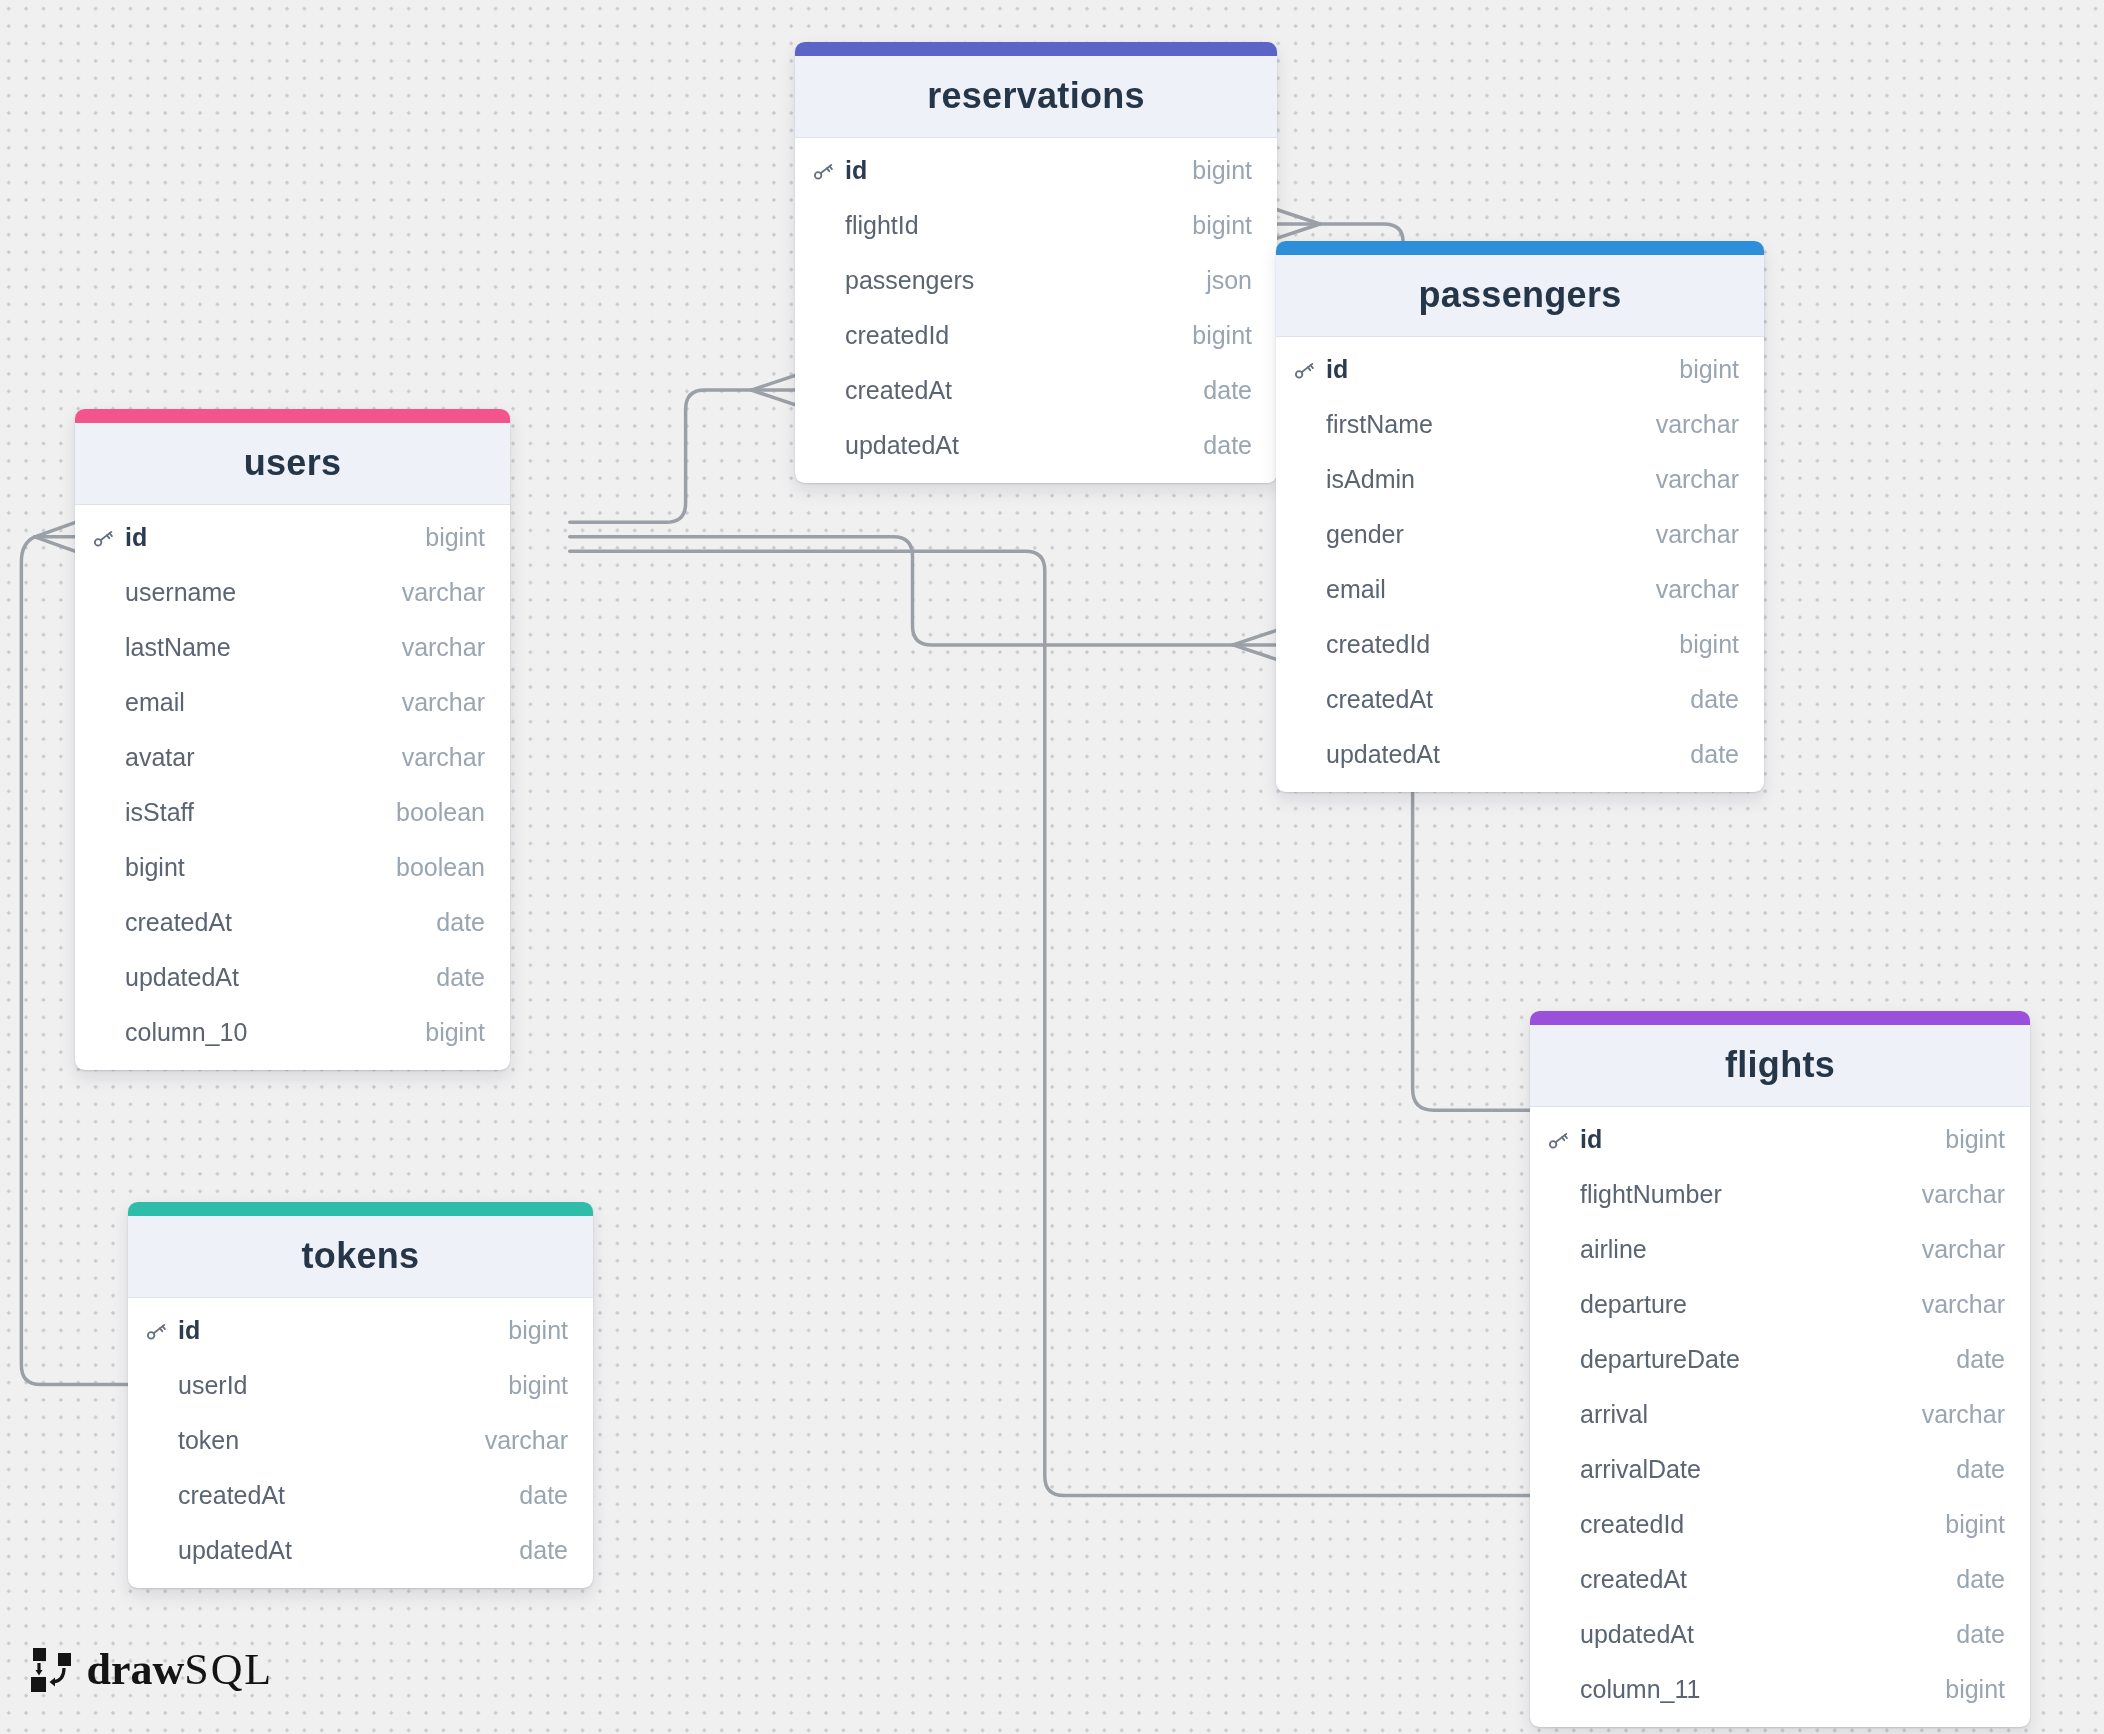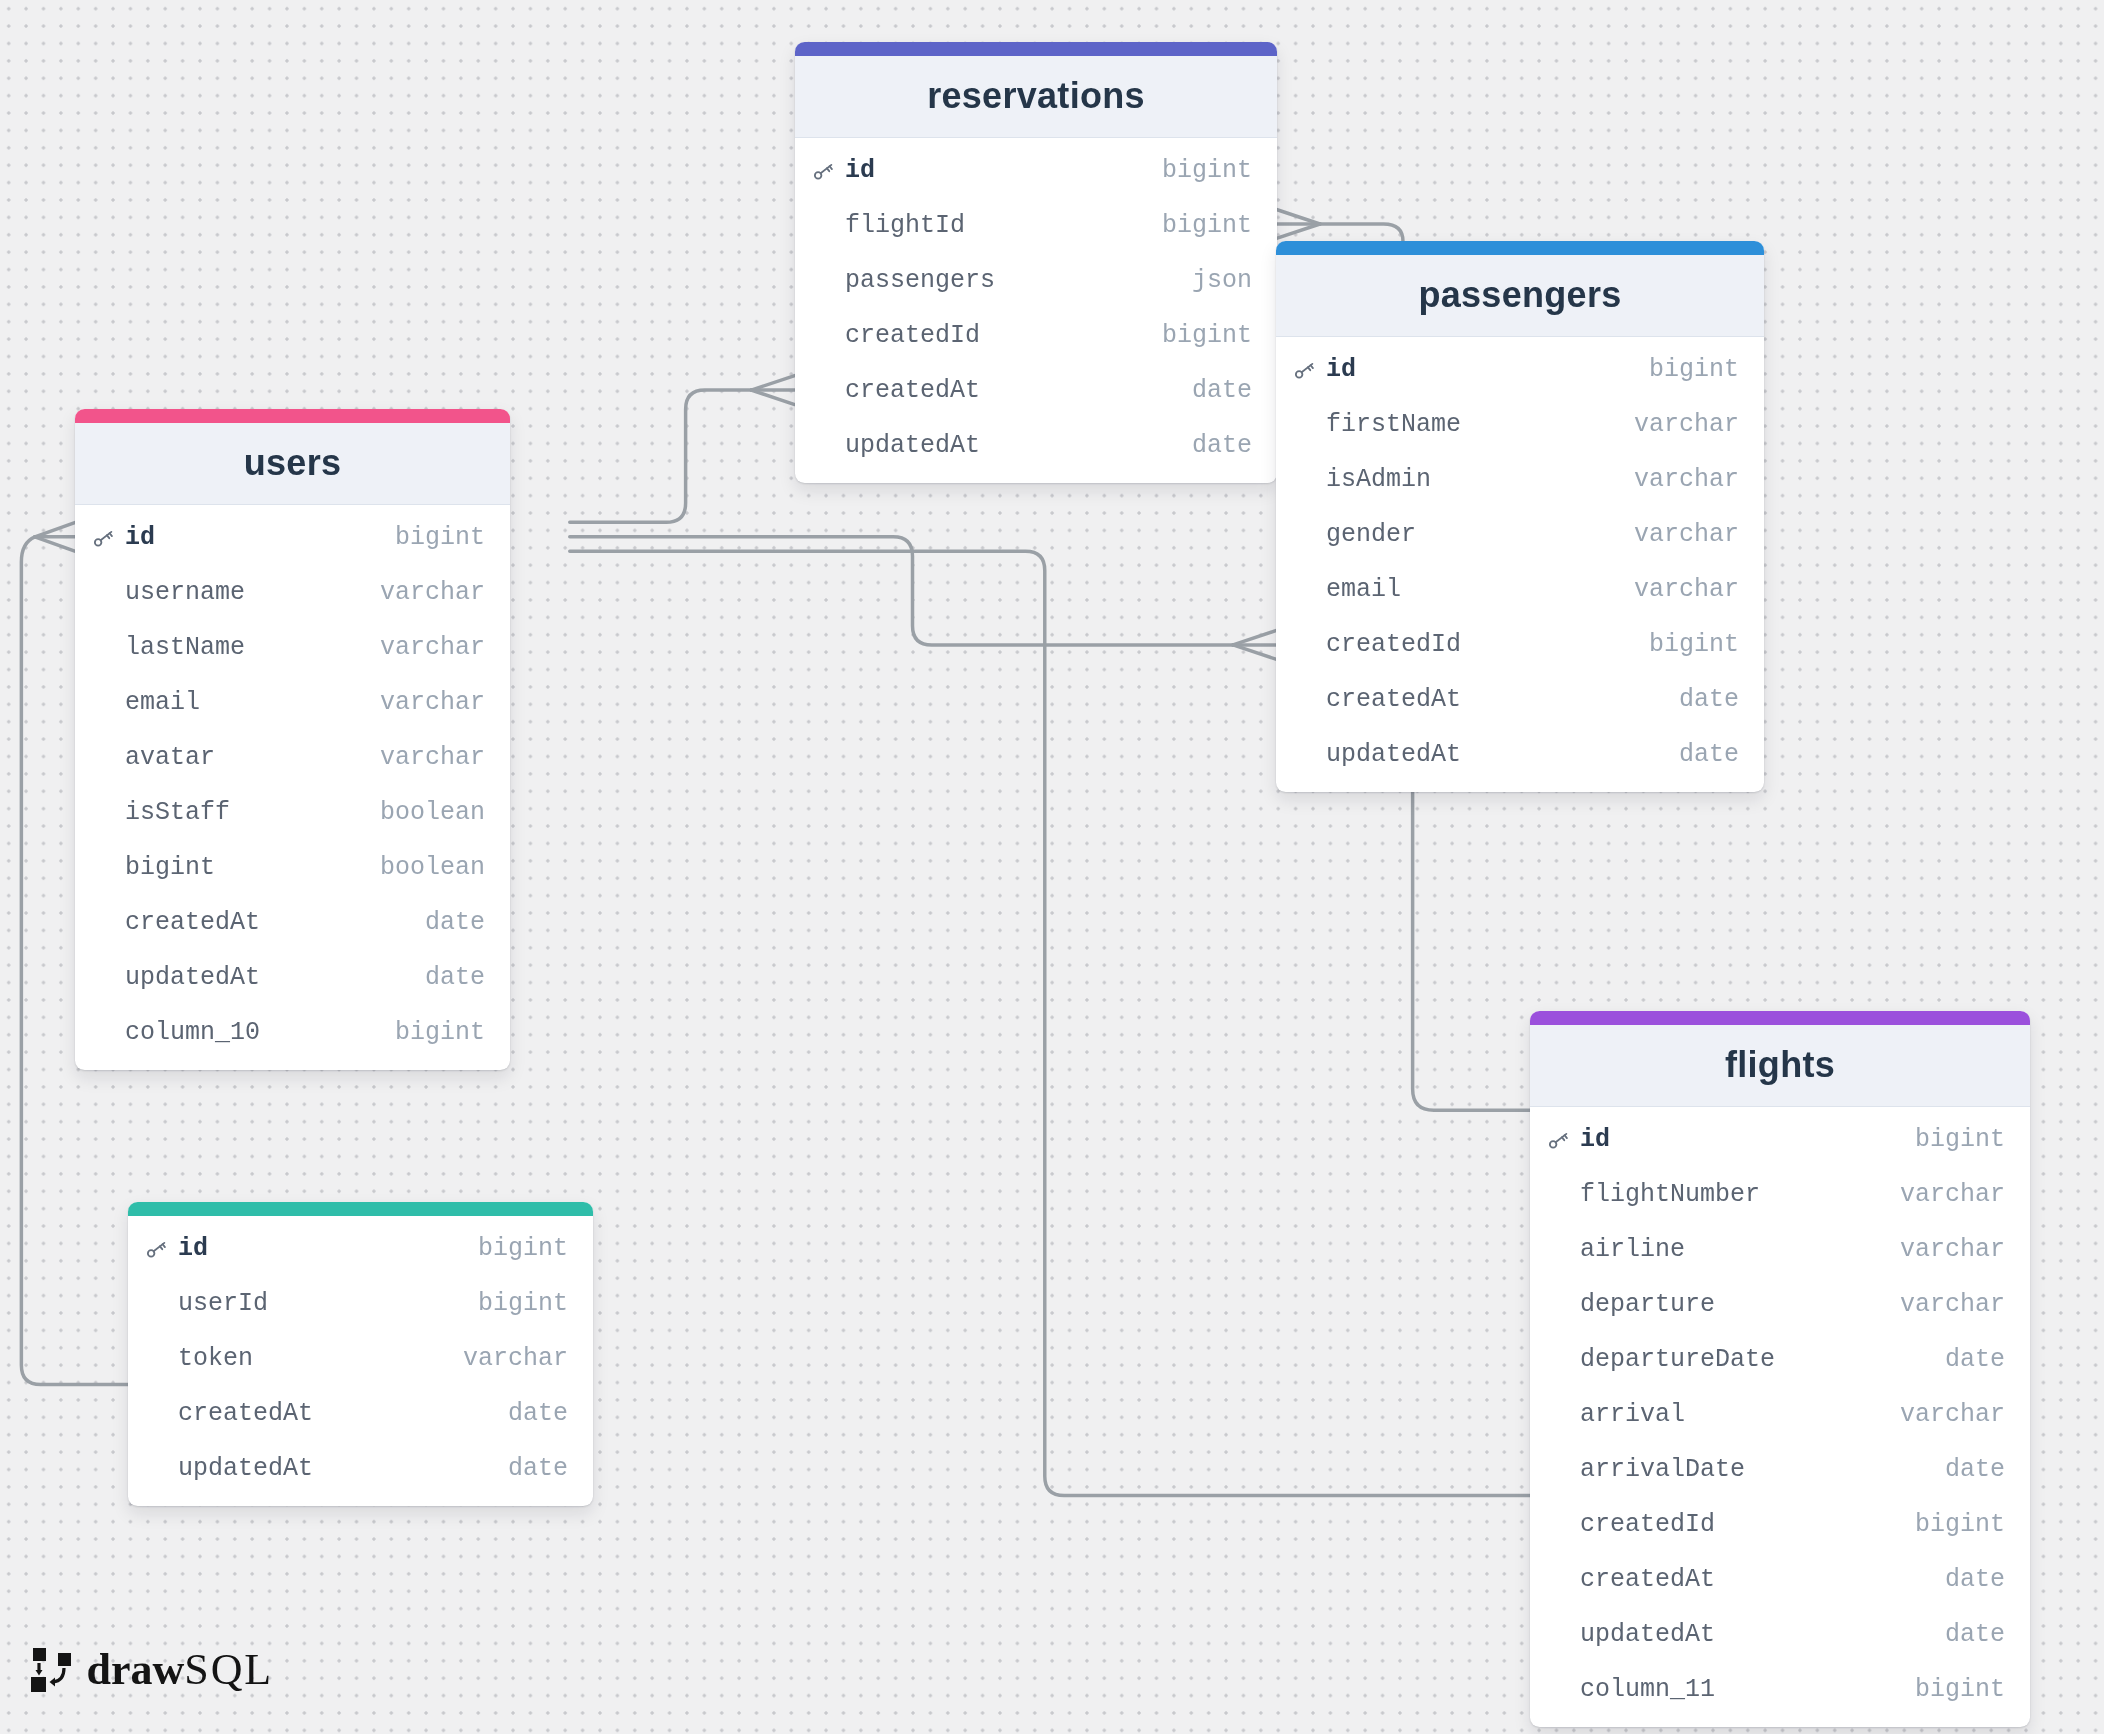--- a/index.html
+++ b/index.html
@@ -17,21 +17,21 @@
   .table-card{
     position:absolute;z-index:2;background:#ffffff;border-radius:9.7px;
     box-shadow:0 1px 1.9px rgba(15,23,42,.14),0 7.7px 17.4px rgba(15,23,42,.10);
   }
   .accent{height:13.5px;border-radius:9.7px 9.7px 0 0;}
   .thead{height:81px;background:#eef1f7;border-bottom:1.9px solid #dde3ec;
          display:flex;align-items:center;justify-content:center;}
   .ttitle{font-size:36px;font-weight:bold;color:#253649;letter-spacing:0.3px;}
   .tbody{padding:5.8px 0 9.7px 0;}
   .row{height:55px;display:flex;align-items:center;justify-content:space-between;
-       padding:0 25px 0 50px;position:relative;font-family:Liberation Mono, monospace;}
+       padding:0 25px 0 50px;position:relative;}
   .pk-icon{position:absolute;left:17.4px;top:50%;transform:translateY(-50%);
            width:23px;height:23px;color:#66707e;display:block;}
   .cname{font-size:25px;color:#5b6472;}
   .cname.pk{font-weight:bold;color:#2b3b50;}
   .ctype{font-size:25px;color:#9aa5b2;}
   #logo{position:absolute;left:25px;top:1643px;z-index:3;display:flex;align-items:center;gap:13.5px;}
   #logo .brand{font-family:Liberation Serif, serif;font-size:44px;color:#141414;line-height:54px;text-align:center;}
   #logo .brand b{font-weight:bold;}
   #logo .brand .lite{font-weight:normal;letter-spacing:1.9px;}
   .logo-icon{display:block;}
@@ -205,20 +205,23 @@
           <span class="ctype">date</span>
         </div>
         <div class="row">
           <span class="cname">column_10</span>
           <span class="ctype">bigint</span>
         </div>
       </div>
     </div>
     <div class="table-card" style="left: 128px; top: 1202px; width: 465px;">
       <div class="accent" style="background: rgb(47, 189, 169);"></div>
+      <div class="thead">
+        <div class="ttitle">tokens</div>
+      </div>
       <div class="tbody">
         <div class="row">
           <span class="pk-icon"><svg viewBox="0 0 24 24" width="23" height="23" fill="none" stroke="currentColor" stroke-width="1.9" stroke-linecap="round">
               <circle cx="6.4" cy="16.6" r="3.4"></circle>
               <path d="M9 14.3 L20.2 5.6"></path>
               <path d="M15.6 9.2 L18 12.2"></path>
               <path d="M18.4 7 L20.8 10"></path>
             </svg></span>
           <span class="cname pk">id</span>
           <span class="ctype">bigint</span>

